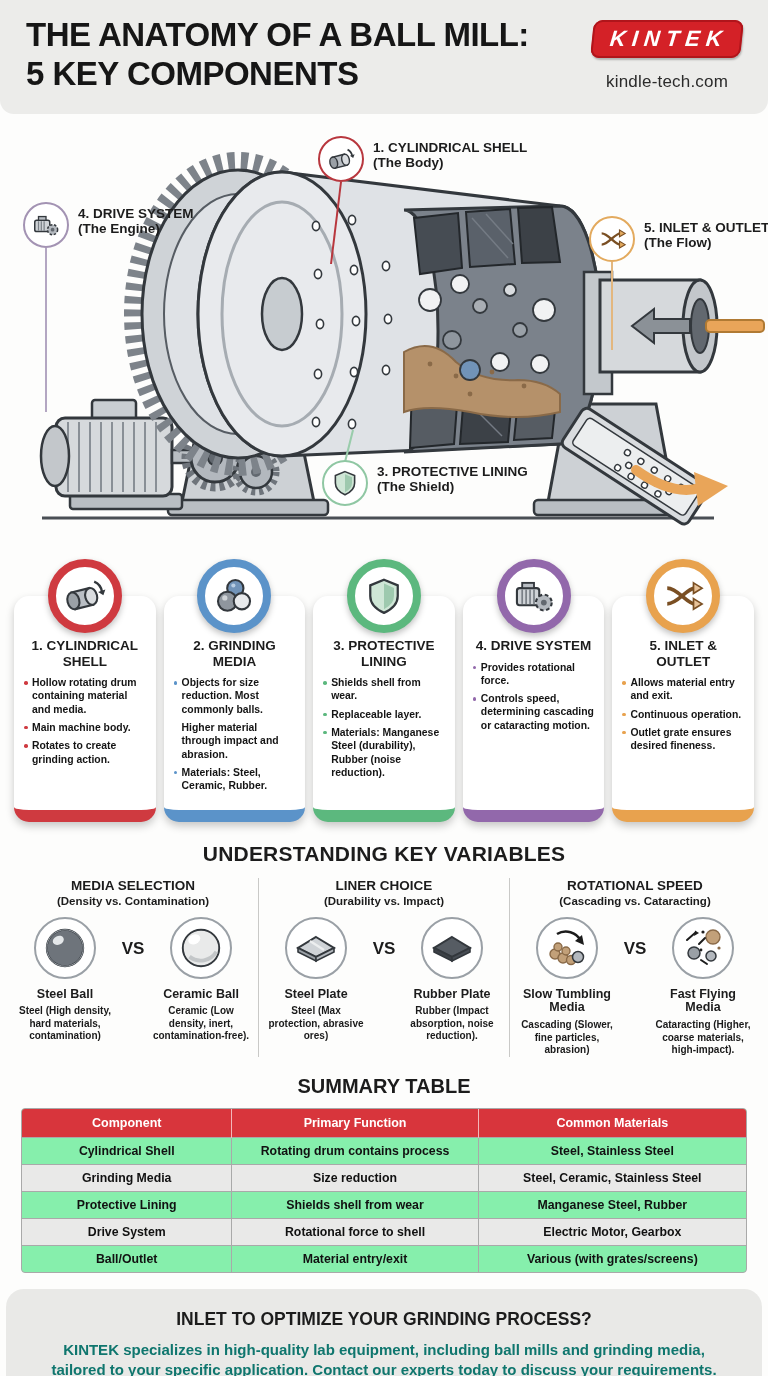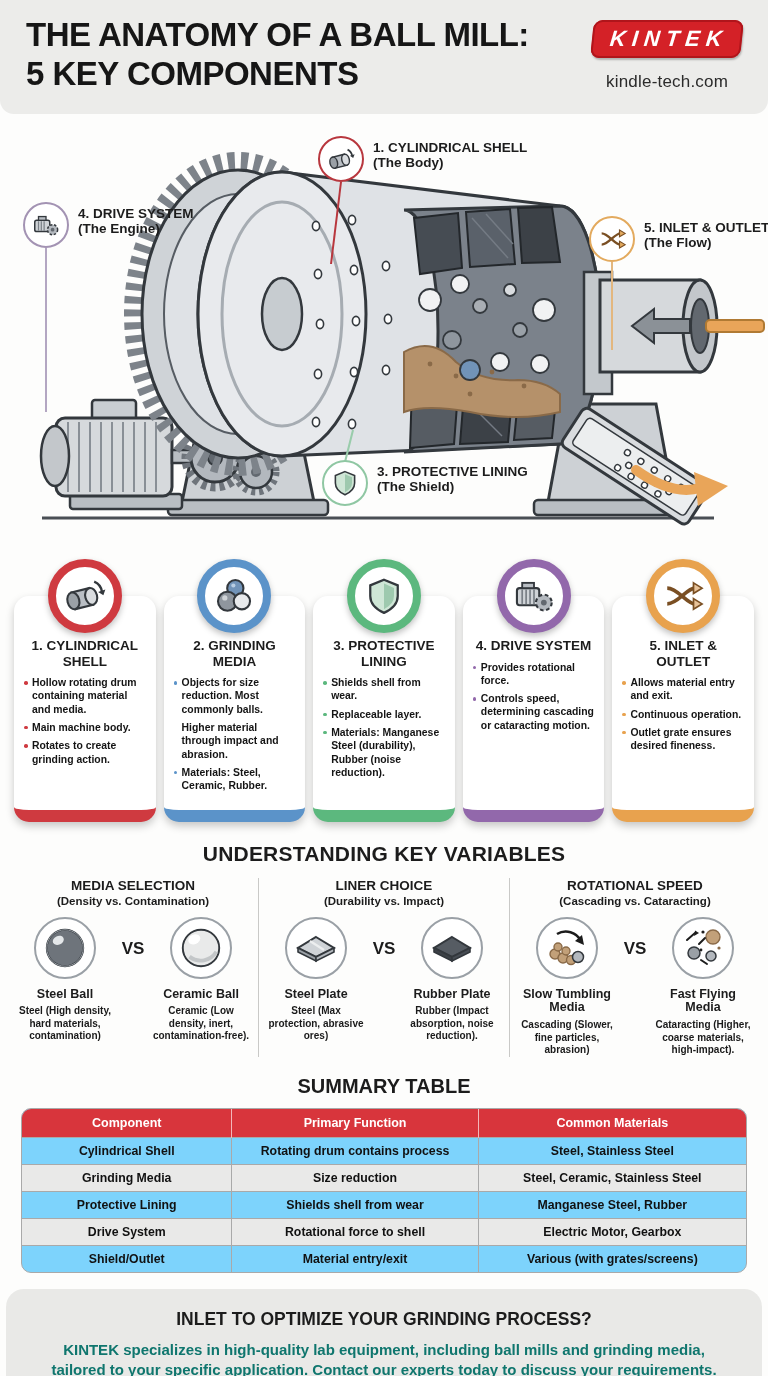--- a/index.html
+++ b/index.html
@@ -79,21 +79,21 @@
     width:62px; height:62px; border-radius:50%; background:#fff; border:2px solid #9aa0a6;
     display:flex; align-items:center; justify-content:center;
   }
   .kv-vs { font-size:17px; font-weight:800; text-align:center; margin-top:22px; }
   .kv-name { font-size:12.5px; font-weight:800; margin-top:9px; text-align:center; line-height:1.1; }
   .kv-desc { font-size:10px; font-weight:700; text-align:center; line-height:1.25; margin-top:4px; color:#1a1a1a; }
 
   
   .st { margin-top:18px; }
   .st-title { text-align:center; font-size:20px; font-weight:800; }
-  .st-wrap { width:726px; margin:10px auto 0 auto; border:1.5px solid #a9a9a9; border-radius:10px; overflow:hidden; background:#7dd3fc; }
+  .st-wrap { width:726px; margin:10px auto 0 auto; border:1.5px solid #a9a9a9; border-radius:4px; overflow:hidden; background:#86efac; }
   table.summary { width:100%; border-collapse:collapse; }
   table.summary th {
     background:#d8353c; color:#fff; font-size:12.5px; font-weight:800;
     padding:7px 4px; border-right:1.5px solid #f3b7ba;
   }
   table.summary th:last-child { border-right:none; }
   table.summary td {
     font-size:12.3px; font-weight:700; text-align:center; padding:6px 4px;
     border-right:1.5px solid #a9a9a9; border-top:1.5px solid #a9a9a9; color:#111;
   }
@@ -563,21 +563,21 @@
             <td>Protective Lining</td>
             <td>Shields shell from wear</td>
             <td>Manganese Steel, Rubber</td>
           </tr>
           <tr class="alt">
             <td>Drive System</td>
             <td>Rotational force to shell</td>
             <td>Electric Motor, Gearbox</td>
           </tr>
           <tr>
-            <td>Shield/Outlet</td>
+            <td>Ball/Outlet</td>
             <td>Material entry/exit</td>
             <td>Various (with grates/screens)</td>
           </tr>
         </tbody>
       </table>
     </div>
   </div>
 
   <div class="footer">
     <div class="f-head">INLET TO OPTIMIZE YOUR GRINDING PROCESS?</div>

